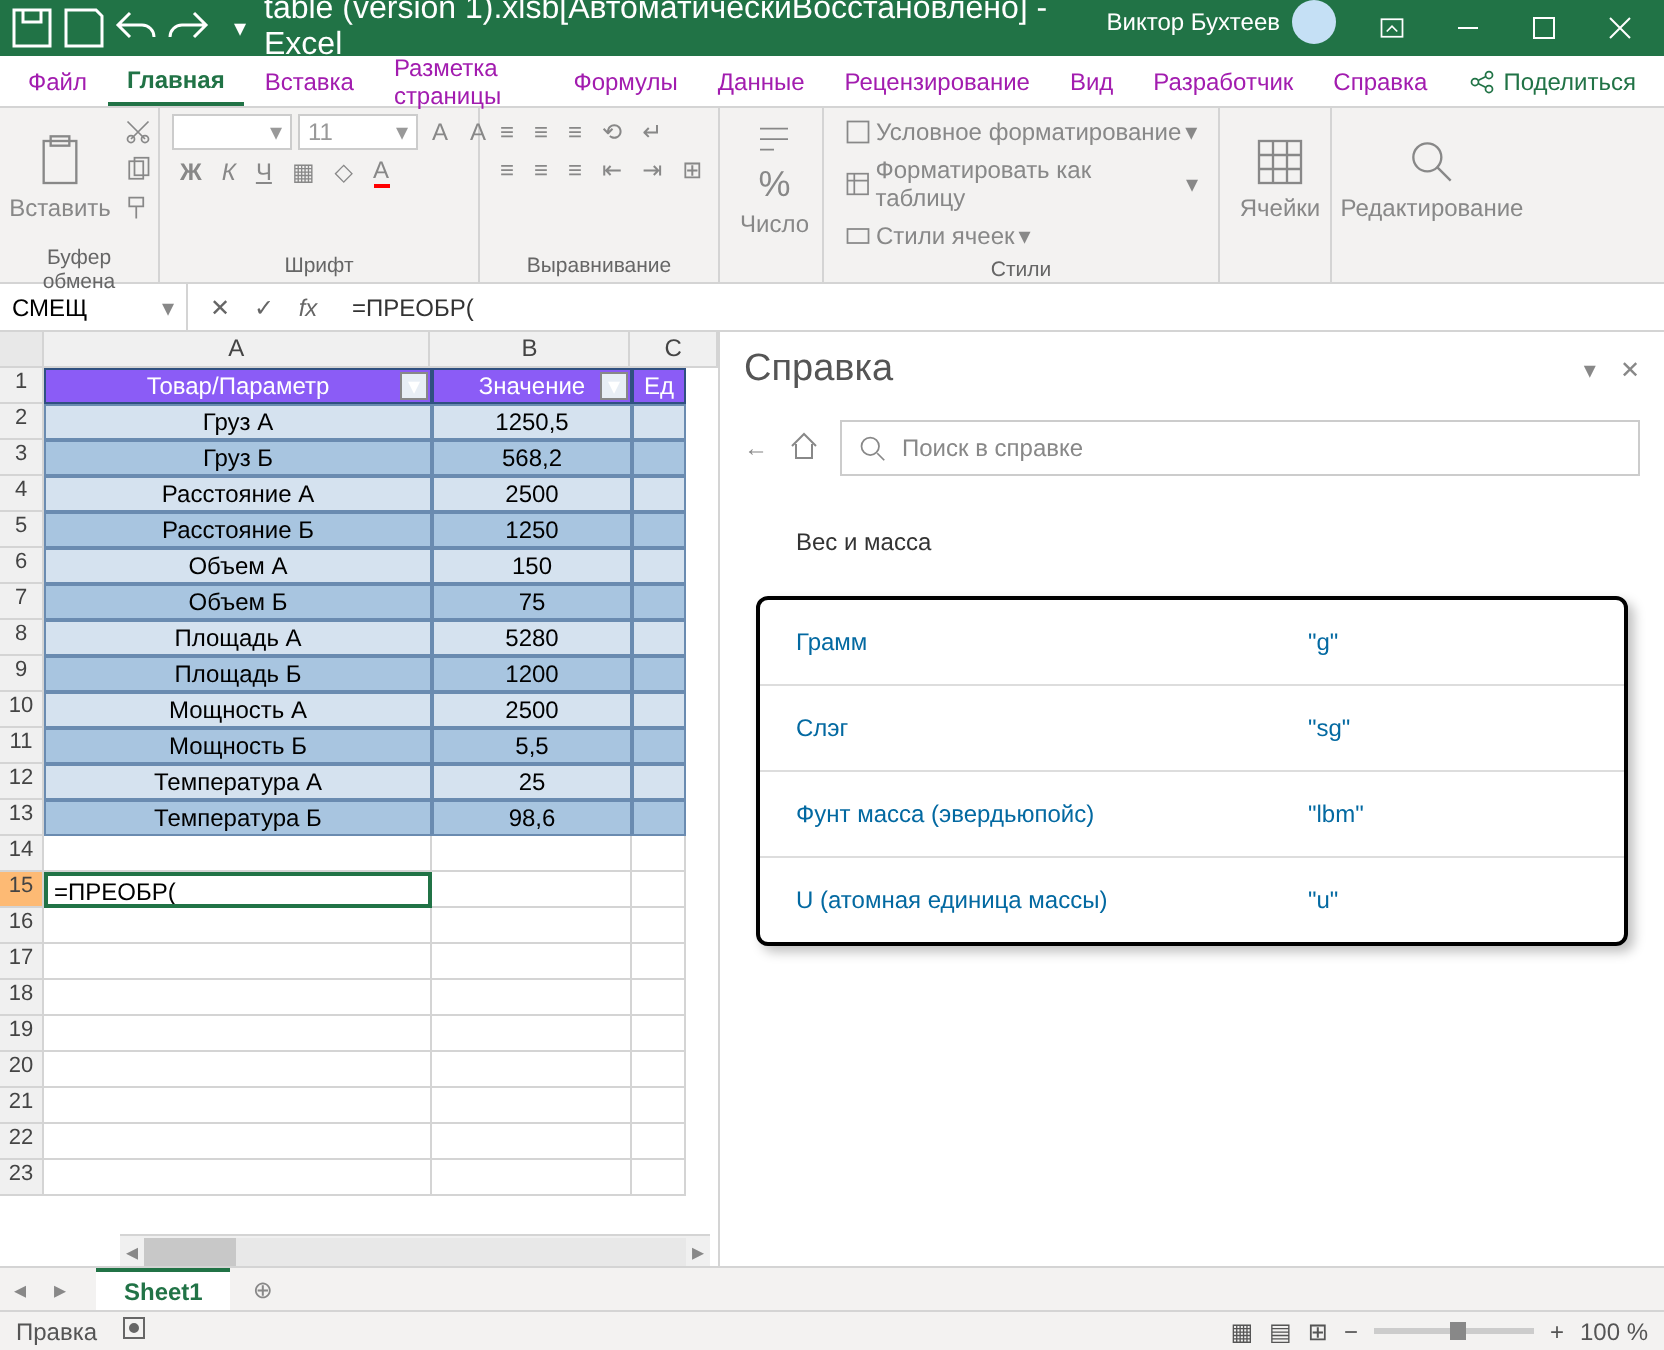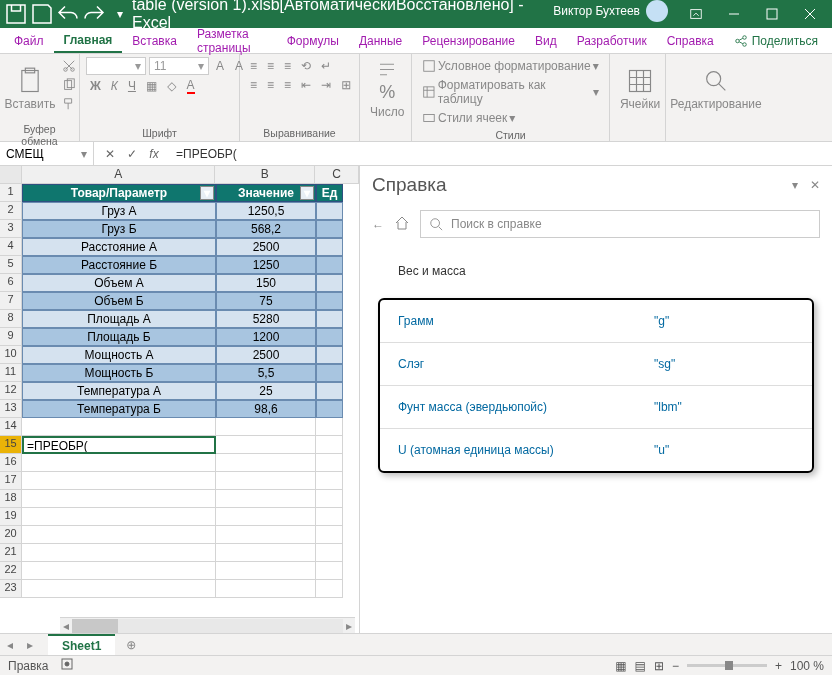--- a/index.html
+++ b/index.html
@@ -35,21 +35,21 @@
 .grid-area{width:360px;display:flex;flex-direction:column;border-right:1px solid #d4d4d4}
 .col-headers{display:flex;height:18px;background:#f0f0f0}
 .corner{width:22px;border-right:1px solid #d4d4d4;border-bottom:1px solid #d4d4d4;background:#e8e8e8}
 .ch{border-right:1px solid #d4d4d4;border-bottom:1px solid #d4d4d4;text-align:center;color:#444;background:#f0f0f0;padding-top:1px}
 .ch.a{width:194px}.ch.b{width:100px}.ch.c{width:44px}
 .grid-body{flex:1;overflow:hidden}
 .grow{display:flex;height:18px}
 .rh{width:22px;border-right:1px solid #d4d4d4;border-bottom:1px solid #d4d4d4;background:#f0f0f0;text-align:center;color:#444;font-size:11px;padding-top:1px}
 .cell{border-right:1px solid #d4d4d4;border-bottom:1px solid #d4d4d4;padding:1px 3px;overflow:hidden;white-space:nowrap}
 .cell.a{width:194px}.cell.b{width:100px}.cell.c{width:27px}
-.hdr-cell{background:#0f766e;color:#fff;font-weight:700;text-align:left;border:1px solid #2f5080;position:relative;display:flex;align-items:center;justify-content:center}
+.hdr-cell{background:#8b5cf6;color:#fff;font-weight:400;text-align:left;border:1px solid #2f5080;position:relative;display:flex;align-items:center;justify-content:center}
 .filter-btn{position:absolute;right:1px;top:1px;width:14px;height:14px;background:#e8eef5;border:1px solid #888;display:flex;align-items:center;justify-content:center}
 .band1{background:#d5e2ef}.band2{background:#a8c5e0}
 .data-cell{text-align:center;border:1px solid #6a8bb0}
 .active-cell{border:2px solid #217346!important;background:#fff}
 .help-pane{flex:1;background:#fff;display:flex;flex-direction:column}
 .help-hdr{display:flex;align-items:center;padding:8px 12px;color:#333}
 .help-title{font-size:19px;color:#555}
 .help-hdr-r{margin-left:auto;display:flex;gap:12px;color:#888}
 .help-nav{display:flex;align-items:center;gap:10px;padding:6px 12px}
 .help-search{flex:1;border:1px solid #ccc;padding:6px 8px;display:flex;align-items:center;gap:8px;color:#888}
@@ -418,21 +418,21 @@
           <div class="cell b data-cell band2">98,6</div>
           <div class="cell c data-cell band2"></div>
         </div>
         <div class="grow">
           <div class="rh">14</div>
           <div class="cell a"></div>
           <div class="cell b"></div>
           <div class="cell c"></div>
         </div>
         <div class="grow">
-          <div class="rh" style="background:#eab308">15</div>
+          <div class="rh" style="background:#fdba74">15</div>
           <div class="cell a active-cell" style="text-align:left">=ПРЕОБР(</div>
           <div class="cell b"></div>
           <div class="cell c"></div>
         </div>
         <div class="grow">
           <div class="rh">16</div>
           <div class="cell a"></div>
           <div class="cell b"></div>
           <div class="cell c"></div>
         </div>

